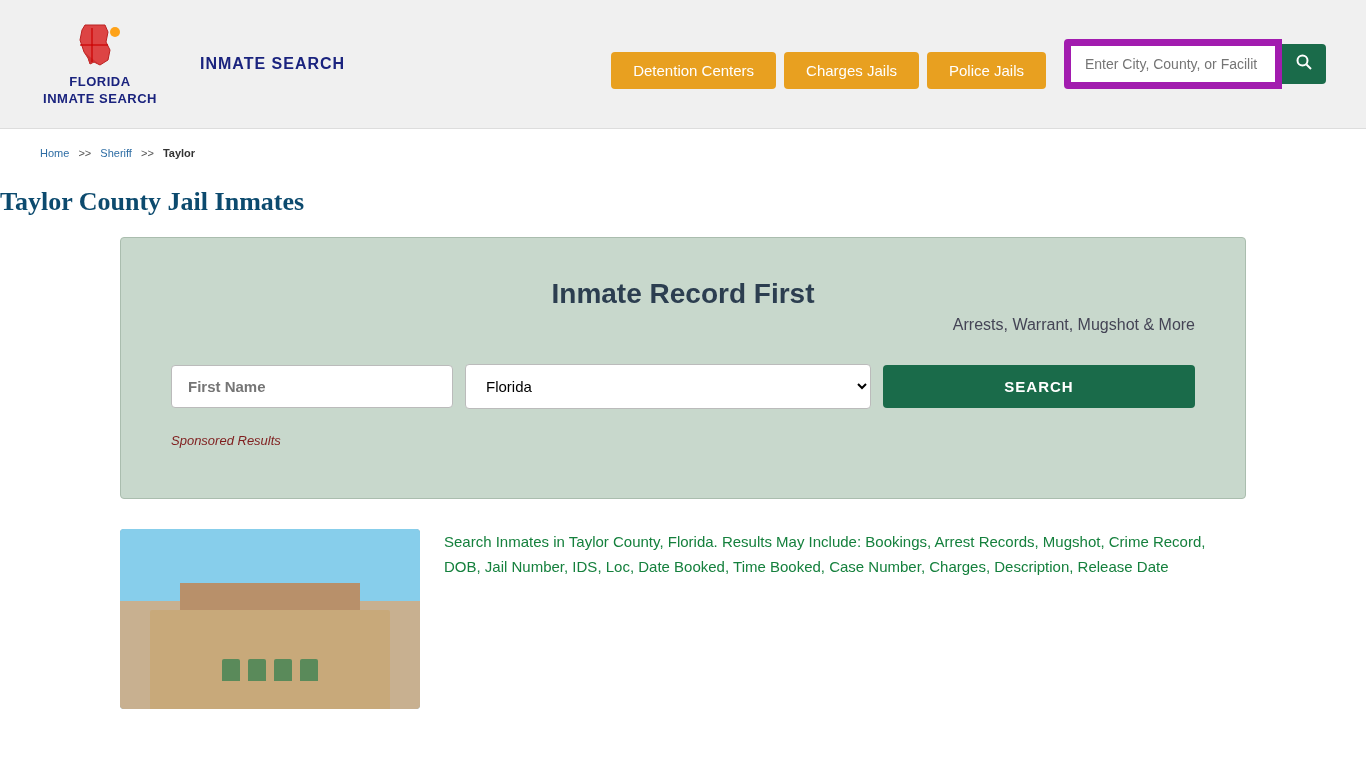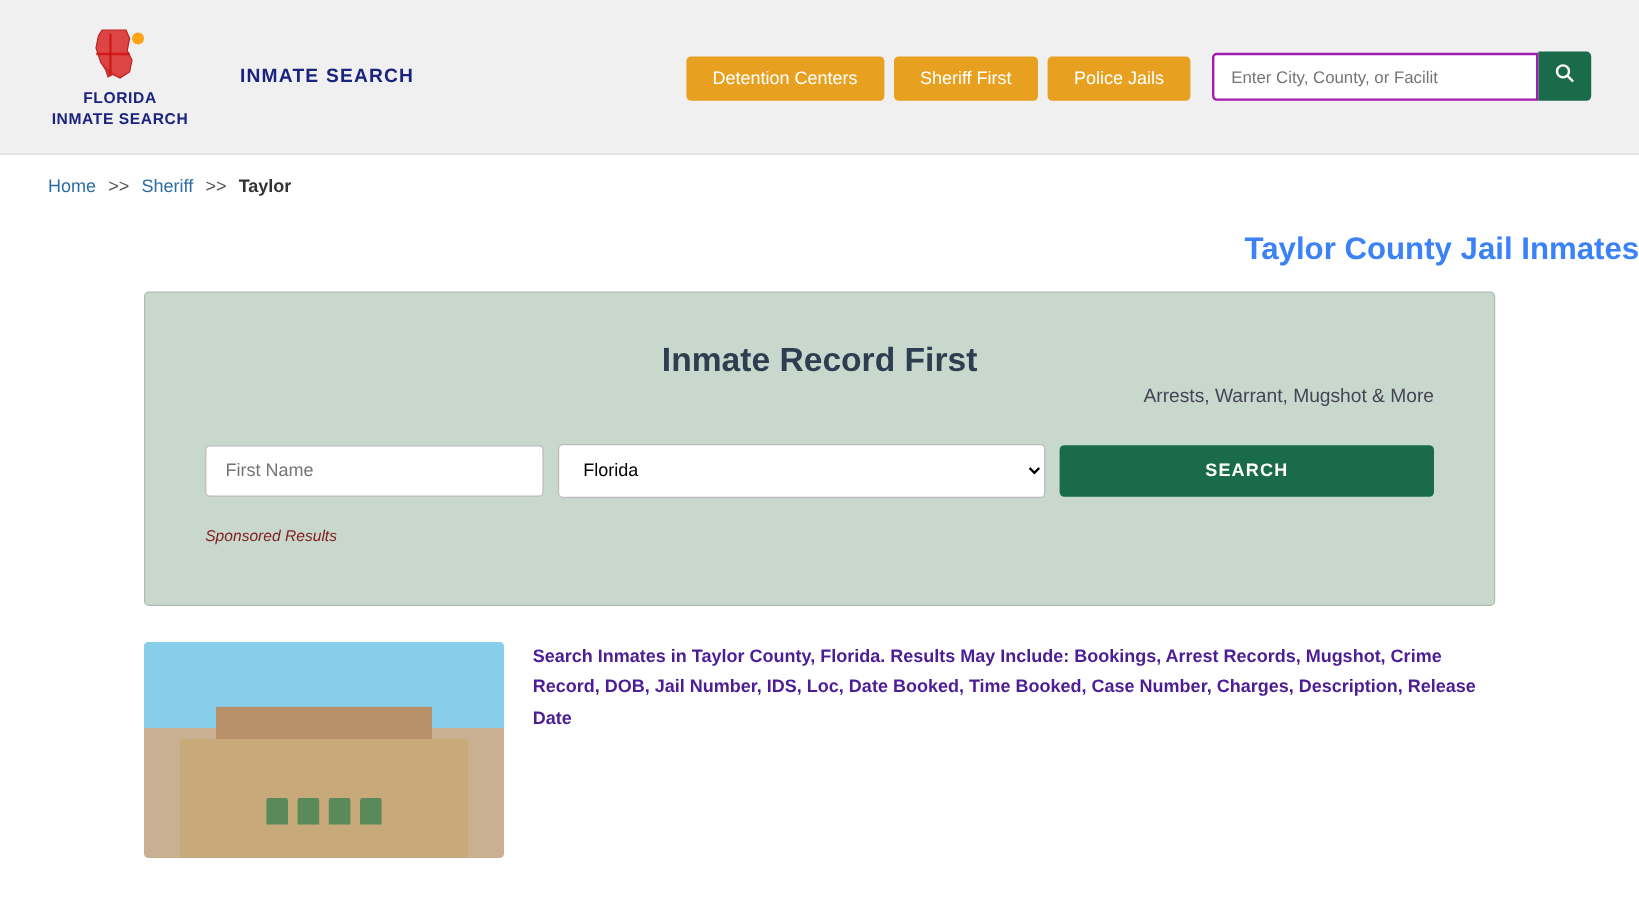--- a/index.html
+++ b/index.html
@@ -53,62 +53,63 @@
       color: #fff;
       background: #e8a020;
     }
     .search-bar {
       display: flex;
       align-items: center;
       margin-left: 10px;
     }
     .search-bar input {
       padding: 10px 14px;
-      border: 2px solid #a21caf;
+      border: 7px solid #a21caf;
       border-radius: 4px 0 0 4px;
       font-size: 14px;
-      width: 272px;
+      width: 218px;
       outline: none;
     }
     .search-bar button {
       background: #1a6b4a;
       border: none;
       padding: 10px 14px;
       border-radius: 0 4px 4px 0;
       cursor: pointer;
       color: #fff;
       font-size: 16px;
     }
 
     
     .breadcrumb {
       padding: 18px 40px;
-      font-size: 15px;
+      font-size: 11px;
       color: #555;
     }
     .breadcrumb a {
       color: #2e6da4;
       text-decoration: none;
     }
     .breadcrumb .sep {
       margin: 0 6px;
       color: #555;
     }
     .breadcrumb .current {
       font-weight: bold;
       color: #333;
     }
 
     
     .page-title {
-      text-align: right;
+      text-align: left;
       font-size: 26px;
       font-weight: bold;
-      color: #3b82f6;
+      color: #0c4a6e;
       margin: 10px 0 20px 0;
+      font-family: Liberation Serif, serif;
     }
 
     
     .record-check-box {
       background: #c8d8cc;
       border: 1px solid #aabdae;
       border-radius: 4px;
       margin: 0 120px 30px 120px;
       padding: 40px 50px 50px 50px;
     }
@@ -130,20 +131,21 @@
       align-items: center;
       gap: 12px;
     }
     .record-form input {
       padding: 12px 16px;
       border: 1px solid #bbb;
       border-radius: 4px;
       font-size: 15px;
       outline: none;
       flex: 1;
+      font-weight: bold;
     }
     .record-form select {
       padding: 12px 16px;
       border: 1px solid #bbb;
       border-radius: 4px;
       font-size: 15px;
       outline: none;
       flex: 1.5;
       background: #fff;
     }
@@ -217,23 +219,22 @@
     .building-top {
       position: absolute;
       bottom: 55%;
       left: 20%;
       width: 60%;
       height: 15%;
       background: #b8906a;
     }
     .description-text {
       font-size: 15px;
-      color: #4c1d95;
+      color: #15803d;
       line-height: 1.7;
-      font-weight: bold;
     }
 
     
     .map-svg {
       width: 60px;
       height: 50px;
     }
   </style>
 </head>
 <body>
@@ -254,21 +255,21 @@
     <div class="logo-title">
       <span>FLORIDA</span><br>
       <span>INMATE SEARCH</span>
     </div>
   </div>
 
   <div class="inmate-search-label">INMATE SEARCH</div>
 
   <nav class="nav-buttons">
     <button class="nav-btn">Detention Centers</button>
-    <button class="nav-btn">Sheriff First</button>
+    <button class="nav-btn">Charges Jails</button>
     <button class="nav-btn">Police Jails</button>
     <div class="search-bar">
       <input type="text" placeholder="Enter City, County, or Facilit" style="">
       <button>
         
         <svg width="16" height="16" viewBox="0 0 16 16" fill="white">
           <circle cx="6.5" cy="6.5" r="5" stroke="white" stroke-width="2" fill="none"></circle>
           <line x1="10.5" y1="10.5" x2="15" y2="15" stroke="white" stroke-width="2"></line>
         </svg>
       </button>

